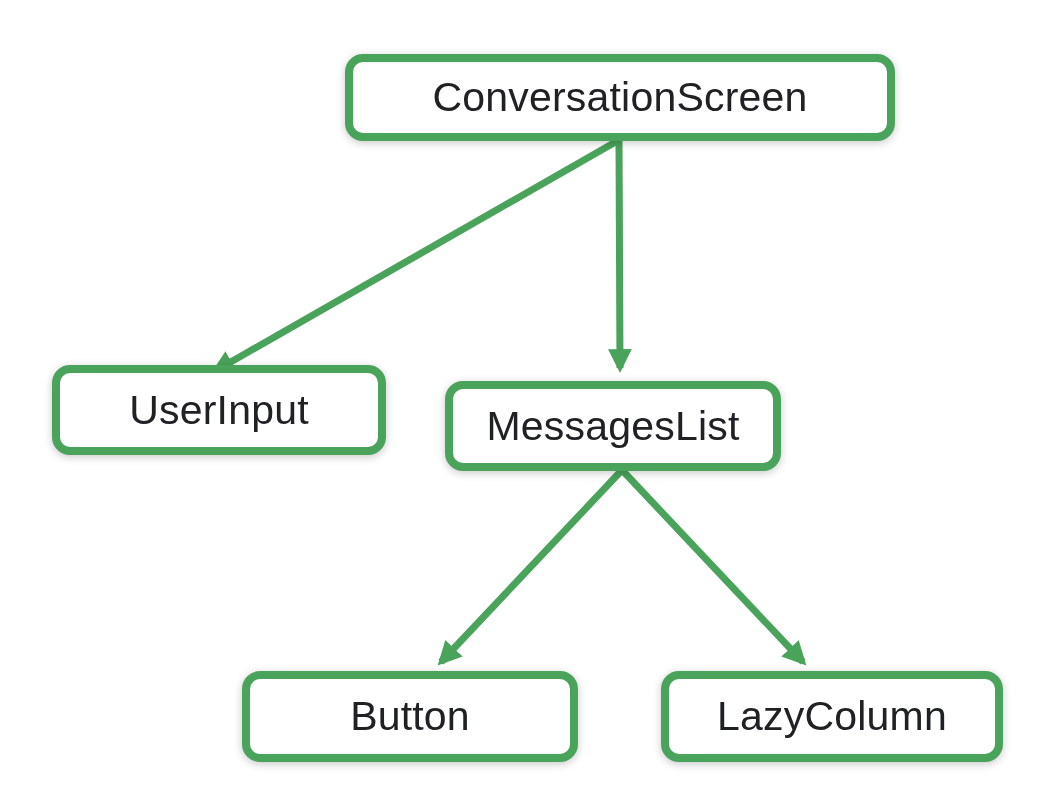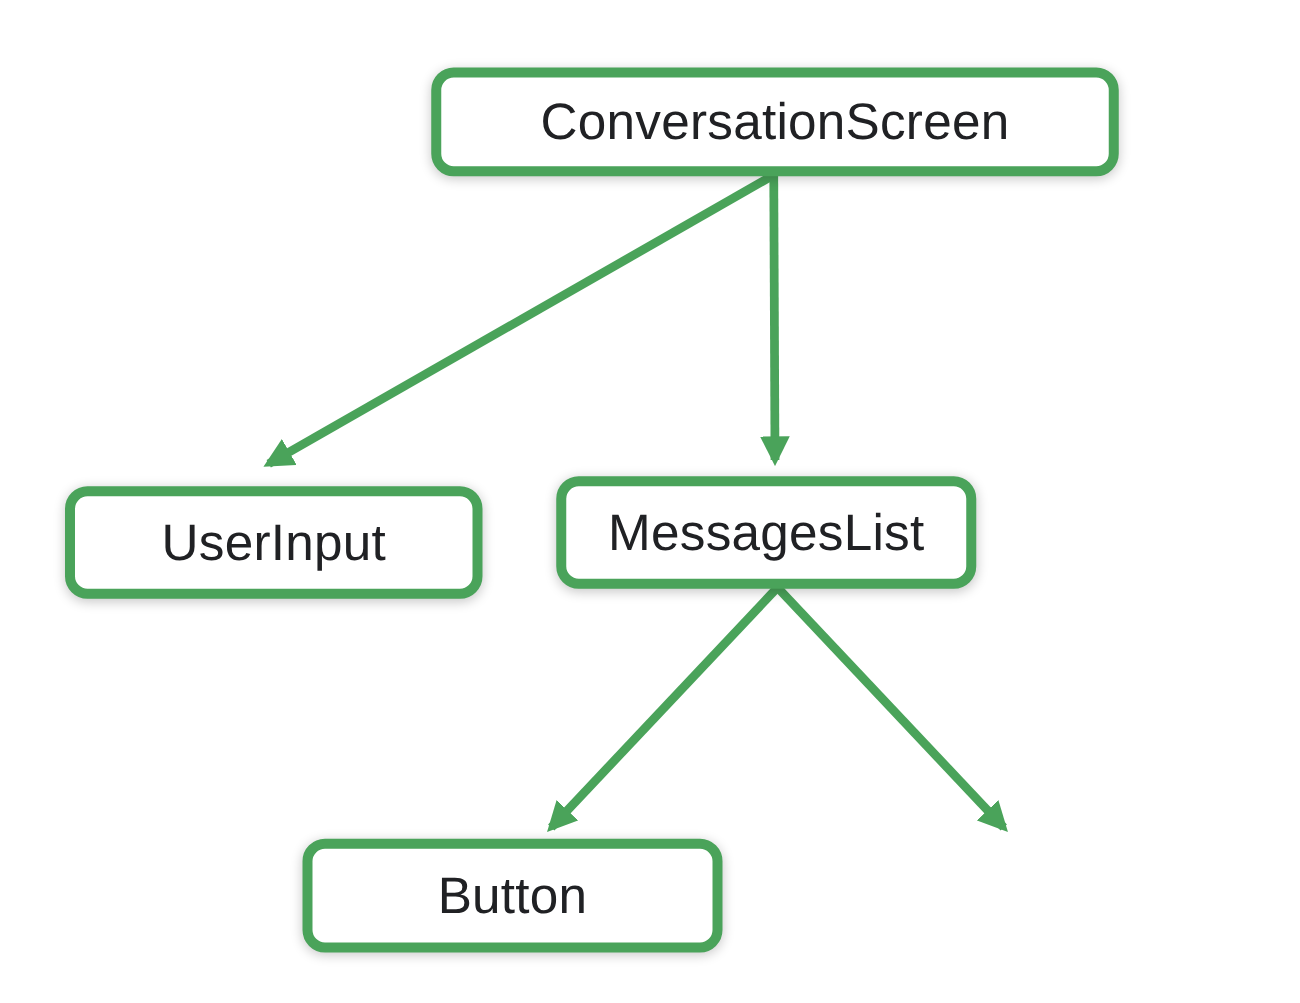--- a/index.html
+++ b/index.html
@@ -27,21 +27,21 @@
     background: #ffffff;
     border: 8px solid #4AA35A;
     border-radius: 18px;
     box-shadow: 0 2px 9px rgba(0,0,0,0.22);
     color: #202124;
     font-size: 41px;
     letter-spacing: 0.2px;
     white-space: nowrap;
   }
   .node-conversation-screen { left: 345px; top: 54px;  width: 550px; height: 87px; }
-  .node-user-input          { left: 52px;  top: 389px; width: 334px; height: 90px; }
+  .node-user-input          { left: 52px;  top: 365px; width: 334px; height: 90px; }
   .node-messages-list       { left: 445px; top: 381px; width: 336px; height: 90px; }
   .node-button              { left: 242px; top: 671px; width: 336px; height: 91px; }
   .node-lazy-column         { left: 661px; top: 671px; width: 342px; height: 91px; }
 </style>
 </head>
 <body>
 
 <div class="canvas">
 
   <svg class="edges" viewBox="0 0 1040 802" xmlns="http://www.w3.org/2000/svg">
@@ -65,14 +65,17 @@
   </div>
 
   <div class="node node-button">
     <span>Button</span>
   </div>
 
   <div class="node node-messages-list">
     <span>MessagesList</span>
   </div>
 
+  <div class="node node-lazy-column">
+    <span>LazyColumn</span>
+  </div>
 
 </div>
 
 </body></html>

